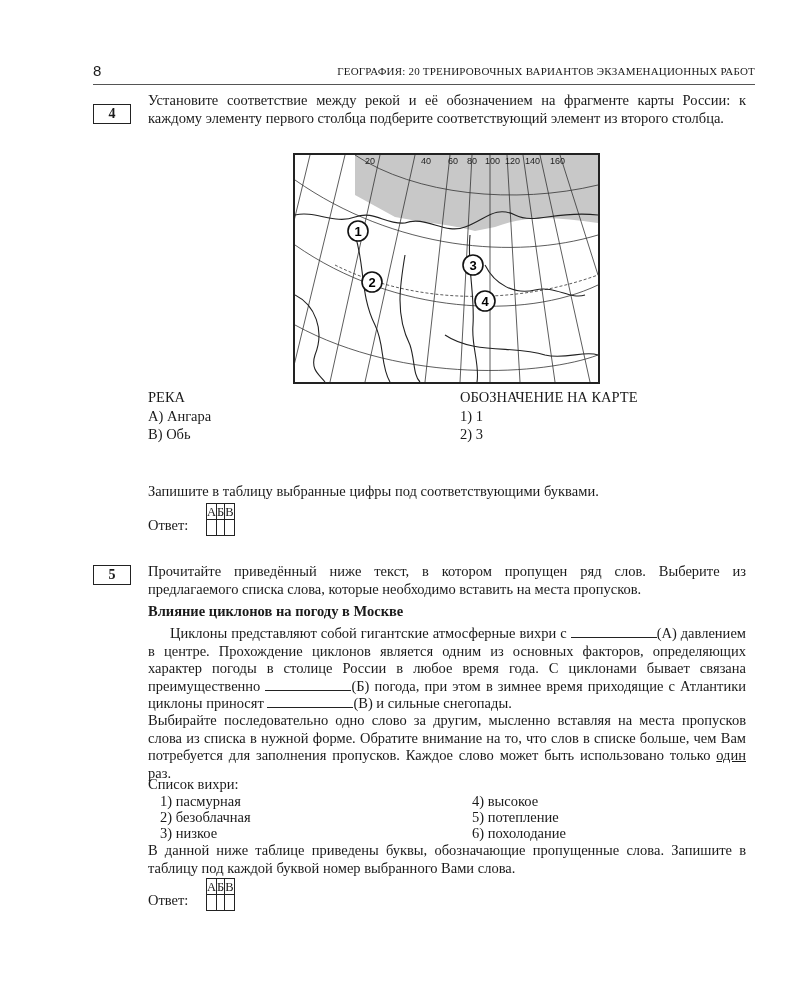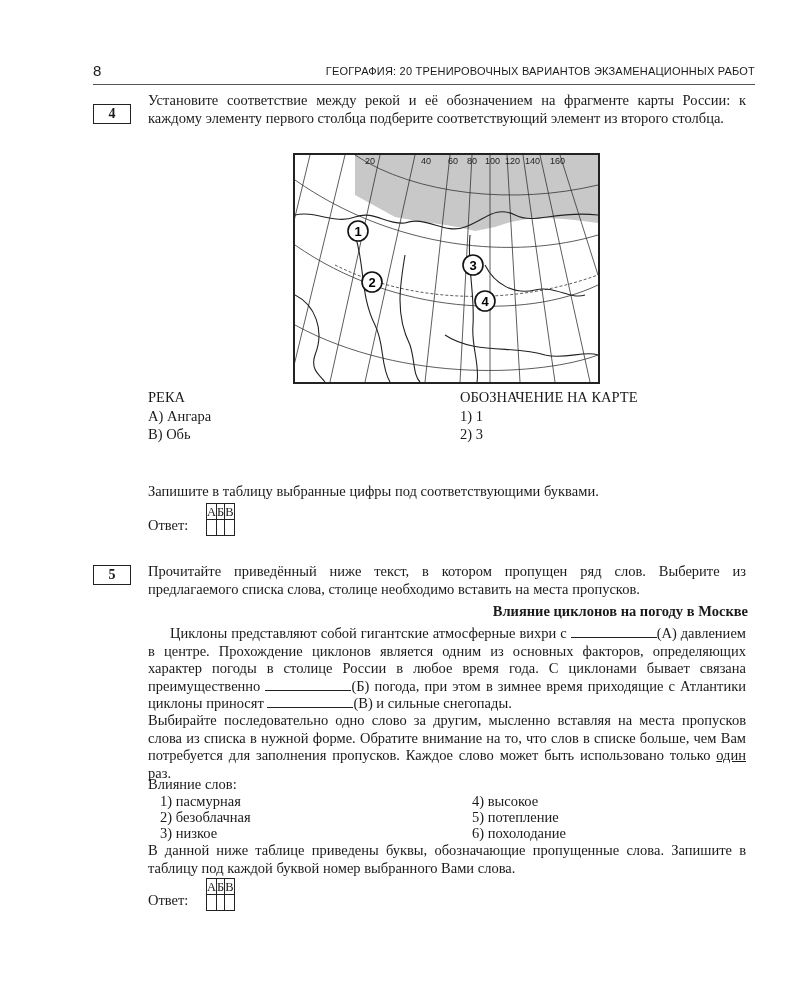--- a/index.html
+++ b/index.html
@@ -1,35 +1,35 @@
 <!DOCTYPE html>
 <html><head>
 <meta charset="utf-8">
 <style>
   html, body { margin: 0; padding: 0; background: #ffffff; }
   body { width: 800px; height: 1000px; position: relative; overflow: hidden; color: #1a1a1a;
          font-family: "Liberation Serif", "DejaVu Serif", serif; }
   .header { position: absolute; left: 93px; top: 62px; width: 662px; height: 22px; border-bottom: 1.5px solid #555; }
   .page-num { position: absolute; left: 0; top: 0; font-family: "Liberation Sans", "DejaVu Sans", sans-serif; font-size: 15px; }
-  .running-title { position: absolute; right: 0; top: 3px; font-family: Liberation Sans, sans-serif; font-size: 11px; letter-spacing: 0.2px; }
+  .running-title { position: absolute; right: 0; top: 3px; font-family: Liberation Serif, serif; font-size: 11px; letter-spacing: 0.2px; }
   .task-box { position: absolute; left: 93px; width: 36px; height: 18px; border: 1.5px solid #222; text-align: center;
               font-weight: bold; font-size: 14px; line-height: 18px; }
   .text { position: absolute; left: 148px; width: 598px; font-size: 14.5px; line-height: 17.5px; }
   .justify { text-align: justify; }
   .map { position: absolute; left: 293px; top: 153px; width: 303px; height: 227px; border: 2px solid #222; background: #fff; overflow: hidden; }
   .two-col { position: absolute; left: 148px; width: 600px; font-size: 14.5px; }
   .two-col .row { position: relative; height: 18.5px; }
   .two-col .c1 { position: absolute; left: 0; }
   .two-col .c2 { position: absolute; left: 312px; }
   .answer { position: absolute; left: 148px; font-size: 14.5px; }
   .answer-label { position: absolute; left: 0; top: 14px; }
   table.ans { position: absolute; left: 58px; top: 0; border-collapse: collapse; }
   table.ans td { border: 1.2px solid #222; width: 16px; height: 15px; padding: 0; text-align: center; font-size: 12.5px; line-height: 14px; }
   .blank { display: inline-block; width: 86px; border-bottom: 1px solid #222; height: 12px; vertical-align: baseline; }
-  .center-title { position: absolute; left: 148px; width: 600px; text-align: right; font-weight: bold; font-size: 14.5px; }
+  .center-title { position: absolute; left: 148px; width: 600px; text-align: left; font-weight: bold; font-size: 14.5px; }
   .indent { text-indent: 22px; }
   u { }
 </style>
 </head>
 <body>
 
 <div class="header">
   <span class="page-num">8</span>
   <span class="running-title">ГЕОГРАФИЯ: 20 ТРЕНИРОВОЧНЫХ ВАРИАНТОВ ЭКЗАМЕНАЦИОННЫХ РАБОТ</span>
 </div>
@@ -126,29 +126,29 @@
     <tr>
       <td></td>
       <td></td>
       <td></td>
     </tr>
   </tbody>
     </table>
 </div>
 
 <div class="task-box" style="top:565px;">5</div>
-<div class="text justify" style="top:563px;">Прочитайте приведённый ниже текст, в котором пропущен ряд слов. Выберите из предлагаемого списка слова, столице необходимо вставить на места пропусков.</div>
+<div class="text justify" style="top:563px;">Прочитайте приведённый ниже текст, в котором пропущен ряд слов. Выберите из предлагаемого списка слова, которые необходимо вставить на места пропусков.</div>
 
 <div class="center-title" style="top:603px;">Влияние циклонов на погоду в Москве</div>
 
 <div class="text justify indent" style="top:625px;"><span>Циклоны представляют собой гигантские атмосферные вихри с </span><span class="blank"></span><span>(А)</span><span> давлением в центре. Прохождение циклонов является одним из основных факторов, определяющих характер погоды в столице России в любое время года. С циклонами бывает связана преимущественно </span><span class="blank"></span><span>(Б)</span><span> погода, при этом в зимнее время приходящие с Атлантики циклоны приносят </span><span class="blank"></span><span>(В)</span><span> и сильные снегопады.</span></div>
 
 <div class="text justify" style="top:712px;"><span>Выбирайте последовательно одно слово за другим, мысленно вставляя на места пропусков слова из списка в нужной форме. Обратите внимание на то, что слов в списке больше, чем Вам потребуется для заполнения пропусков. Каждое слово может быть использовано только </span><u>один</u><span> раз.</span></div>
 
-<div class="text" style="top:776px;">Влияние слов:</div>
+<div class="text" style="top:776px;">Список вихри:</div>
 <div class="two-col" style="top:793px; line-height:16px;margin-left:12px;">
   <div class="row" style="height:16px;">
       <span class="c1">1) пасмурная</span>
       <span class="c2">4) высокое</span>
     </div>
   <div class="row" style="height:16px;">
       <span class="c1">2) безоблачная</span>
       <span class="c2">5) потепление</span>
     </div>
   <div class="row" style="height:16px;">

